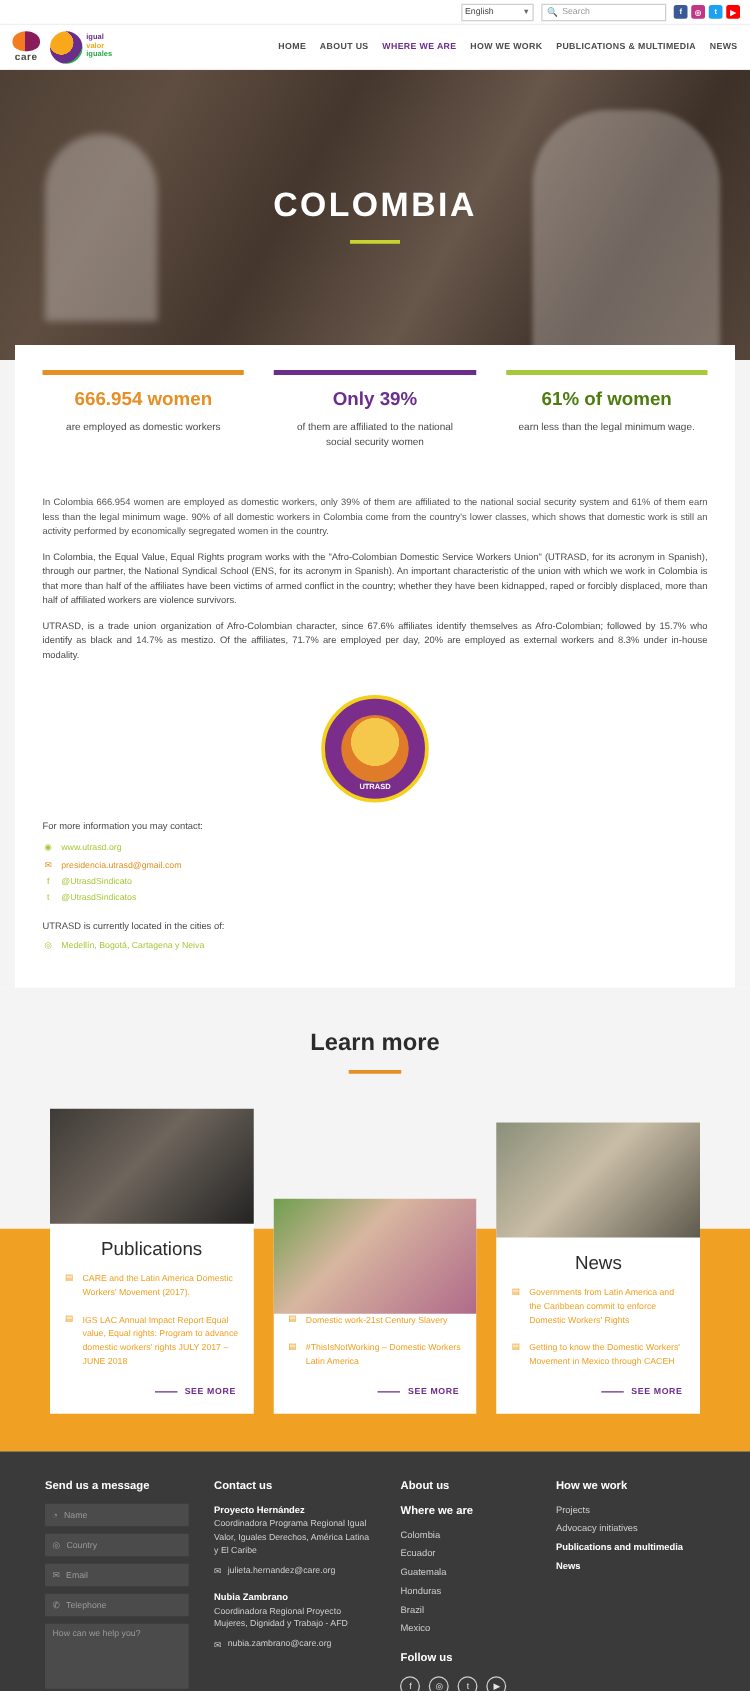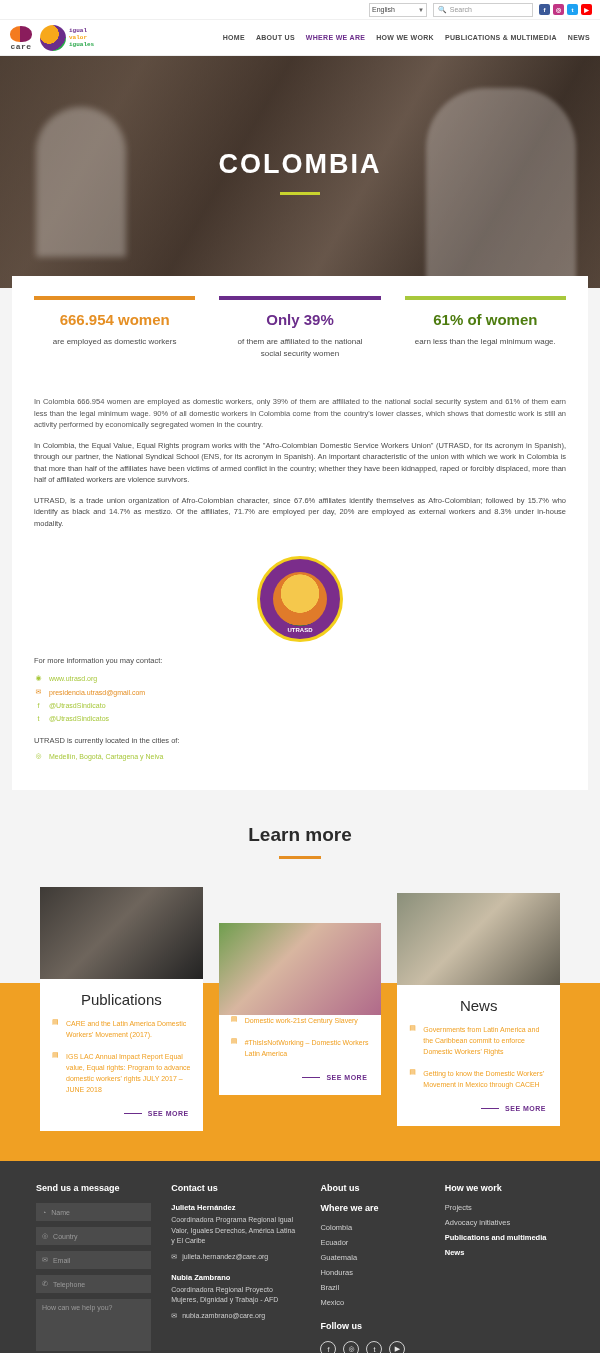--- a/index.html
+++ b/index.html
@@ -56,21 +56,21 @@
 
   
   .header {
     height: 36px;
     background: #ffffff;
     display: flex;
     align-items: center;
     padding: 0 10px;
     border-bottom: 1px solid #eee;
   }
-  .logos { display: flex; align-items: flex-end; gap: 8px; font-family: Liberation Mono, monospace; }
+  .logos { display: flex; align-items: flex-start; gap: 8px; }
   .care-logo { display: flex; flex-direction: column; align-items: center; }
   .care-mark {
     width: 22px; height: 16px;
     background: linear-gradient(90deg, #f47b20 0 45%, #8a1c5c 45% 100%);
     border-radius: 50% 50% 45% 45%;
   }
   .care-text { font-size: 8px; font-weight: bold; color: #4a4a4a; letter-spacing: .5px; }
   .igual-logo { display: flex; align-items: center; gap: 3px; }
   .igual-circle {
     width: 26px; height: 26px; border-radius: 50%;
@@ -217,21 +217,21 @@
 
   .cards-zone { position: relative; margin-top: 28px; padding-bottom: 30px; }
   .orange-band {
     position: absolute; left: 0; right: 0; top: 96px; bottom: 0;
     background: #f0a023;
   }
   .cards {
     position: relative; z-index: 2;
     display: flex; gap: 16px;
     padding: 0 40px;
-    align-items: center;
+    align-items: flex-end;
   }
   .lcard { flex: 1; background: #ffffff; text-align: left; }
   .lcard .thumb {
     height: 92px;
     background-size: cover;
     background-position: center;
   }
   .thumb.pub {
     background: linear-gradient(135deg,#3e3a36 0%,#6e655c 45%,#232323 100%);
   }
@@ -528,21 +528,21 @@
           <div class="rc-tx">protegido por reCAPTCHA</div>
           <div class="rc-tx">Privacidad - Condiciones</div>
         </div>
         <div class="rc-logo"></div>
       </div>
       <div class="submit-btn">SUBMIT</div>
     </div>
 
     <div class="f-col contact">
       <div class="f-h">Contact us</div>
-      <div class="p-name">Julieta Hernández</div>
+      <div class="p-name">Proyecto Hernández</div>
       <div class="p-role">Coordinadora Programa Regional Igual Valor, Iguales Derechos, América Latina y El Caribe</div>
       <div class="p-mail">
         <span>✉</span>
         <span>julieta.hernandez@care.org</span>
       </div>
       <div class="p-name">Nubia Zambrano</div>
       <div class="p-role">Coordinadora Regional Proyecto Mujeres, Dignidad y Trabajo - AFD</div>
       <div class="p-mail">
         <span>✉</span>
         <span>nubia.zambrano@care.org</span>

